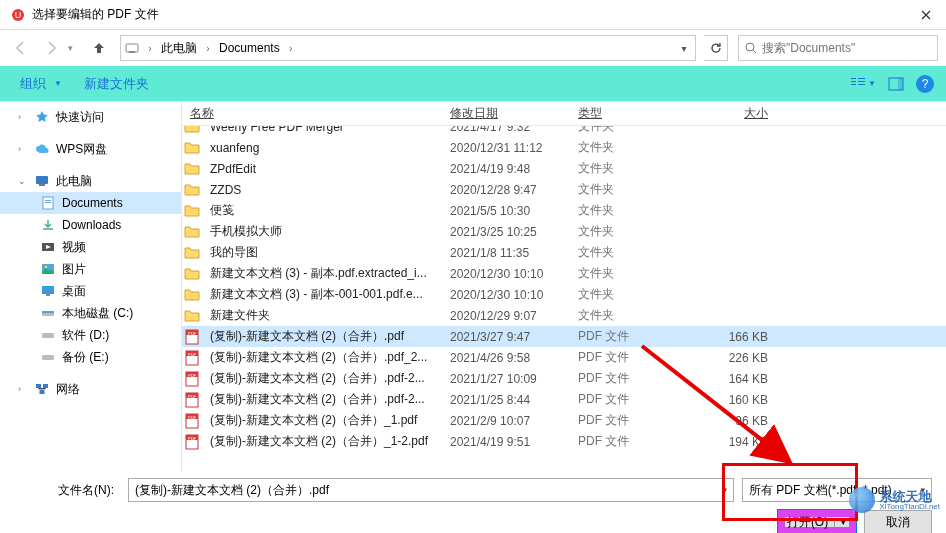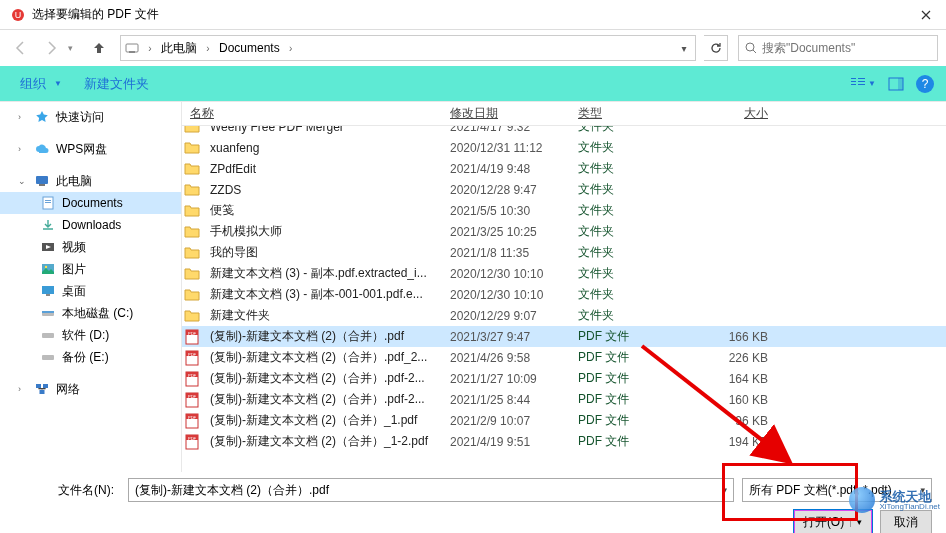--- a/index.html
+++ b/index.html
@@ -53,33 +53,33 @@
 .col-type { width:108px; }
 .col-size { width:110px; text-align:right; padding-right:20px; }
 
 .fp-rows { flex:1; overflow:hidden; }
 .row { display:flex; height:21px; align-items:center; font-size:12px; color:#222; }
 .row.sel { background:#cde8ff; }
 .row .cell { padding-left:8px; white-space:nowrap; overflow:hidden; text-overflow:ellipsis; }
 .row .ic { width:20px; display:flex; align-items:center; justify-content:center; }
 .row .name { width:240px; }
 .row .date { width:128px; color:#555; }
-.row .type { width:108px; color:#14532d; }
+.row .type { width:108px; color:#737373; }
 .row .size { width:110px; text-align:right; padding-right:20px; color:#555; }
 
 
 .footer { height: 60px; border-top: none; padding: 6px 14px 0 14px; position:relative; }
 .fn-row { display:flex; align-items:center; gap:8px; }
 .fn-label { font-size:12px; width: 70px; text-align:right; padding-right:6px;margin-left:36px; }
 .fn-input { flex:1; height:24px; border:1px solid #aaa; font-size:12px; padding: 0 6px; display:flex; align-items:center; justify-content:space-between; }
 .fn-filter { width:190px; height:24px; border:1px solid #aaa; font-size:12px; padding:0 6px; display:flex; align-items:center; justify-content:space-between; }
 .btn-row { display:flex; justify-content:flex-end; gap:8px; margin-top:8px; }
-.open-btn { width:78px; height:24px; border:1px solid #d946ef; background:#e1e1e1; font-size:12px; display:flex; align-items:center; justify-content:center; }
+.open-btn { width:78px; height:24px; border:7px solid #d946ef; background:#e1e1e1; font-size:12px; display:flex; align-items:center; justify-content:center; }
 .open-btn.primary { background:#e1e1e1; box-shadow:0 0 0 1px #0078d7; }
-.cancel-btn { width:52px; height:24px; border:1px solid #aaa; background:#e1e1e1; font-size:12px; display:flex; align-items:center; justify-content:center; }
+.cancel-btn { width:68px; height:24px; border:1px solid #aaa; background:#e1e1e1; font-size:12px; display:flex; align-items:center; justify-content:center; }
 .dd-caret { font-size:9px; color:#444; }
 
 
 .annot-arrow { position:absolute; left:630px; top:342px; pointer-events:none; }
 .annot-box { position:absolute; left:722px; top:463px; width:136px; height:58px; border:3px solid #e60000; pointer-events:none; }
 
 
 .wm { position:absolute; right:6px; bottom:20px; display:flex; align-items:center; gap:4px; opacity:0.85; pointer-events:none; }
 .wm .globe { width:26px; height:26px; background:radial-gradient(circle at 30% 30%, #7ec8ff, #1b6fd0); border-radius:50%; position:relative; }
 .wm .txt { display:flex; flex-direction:column; line-height:1; }

